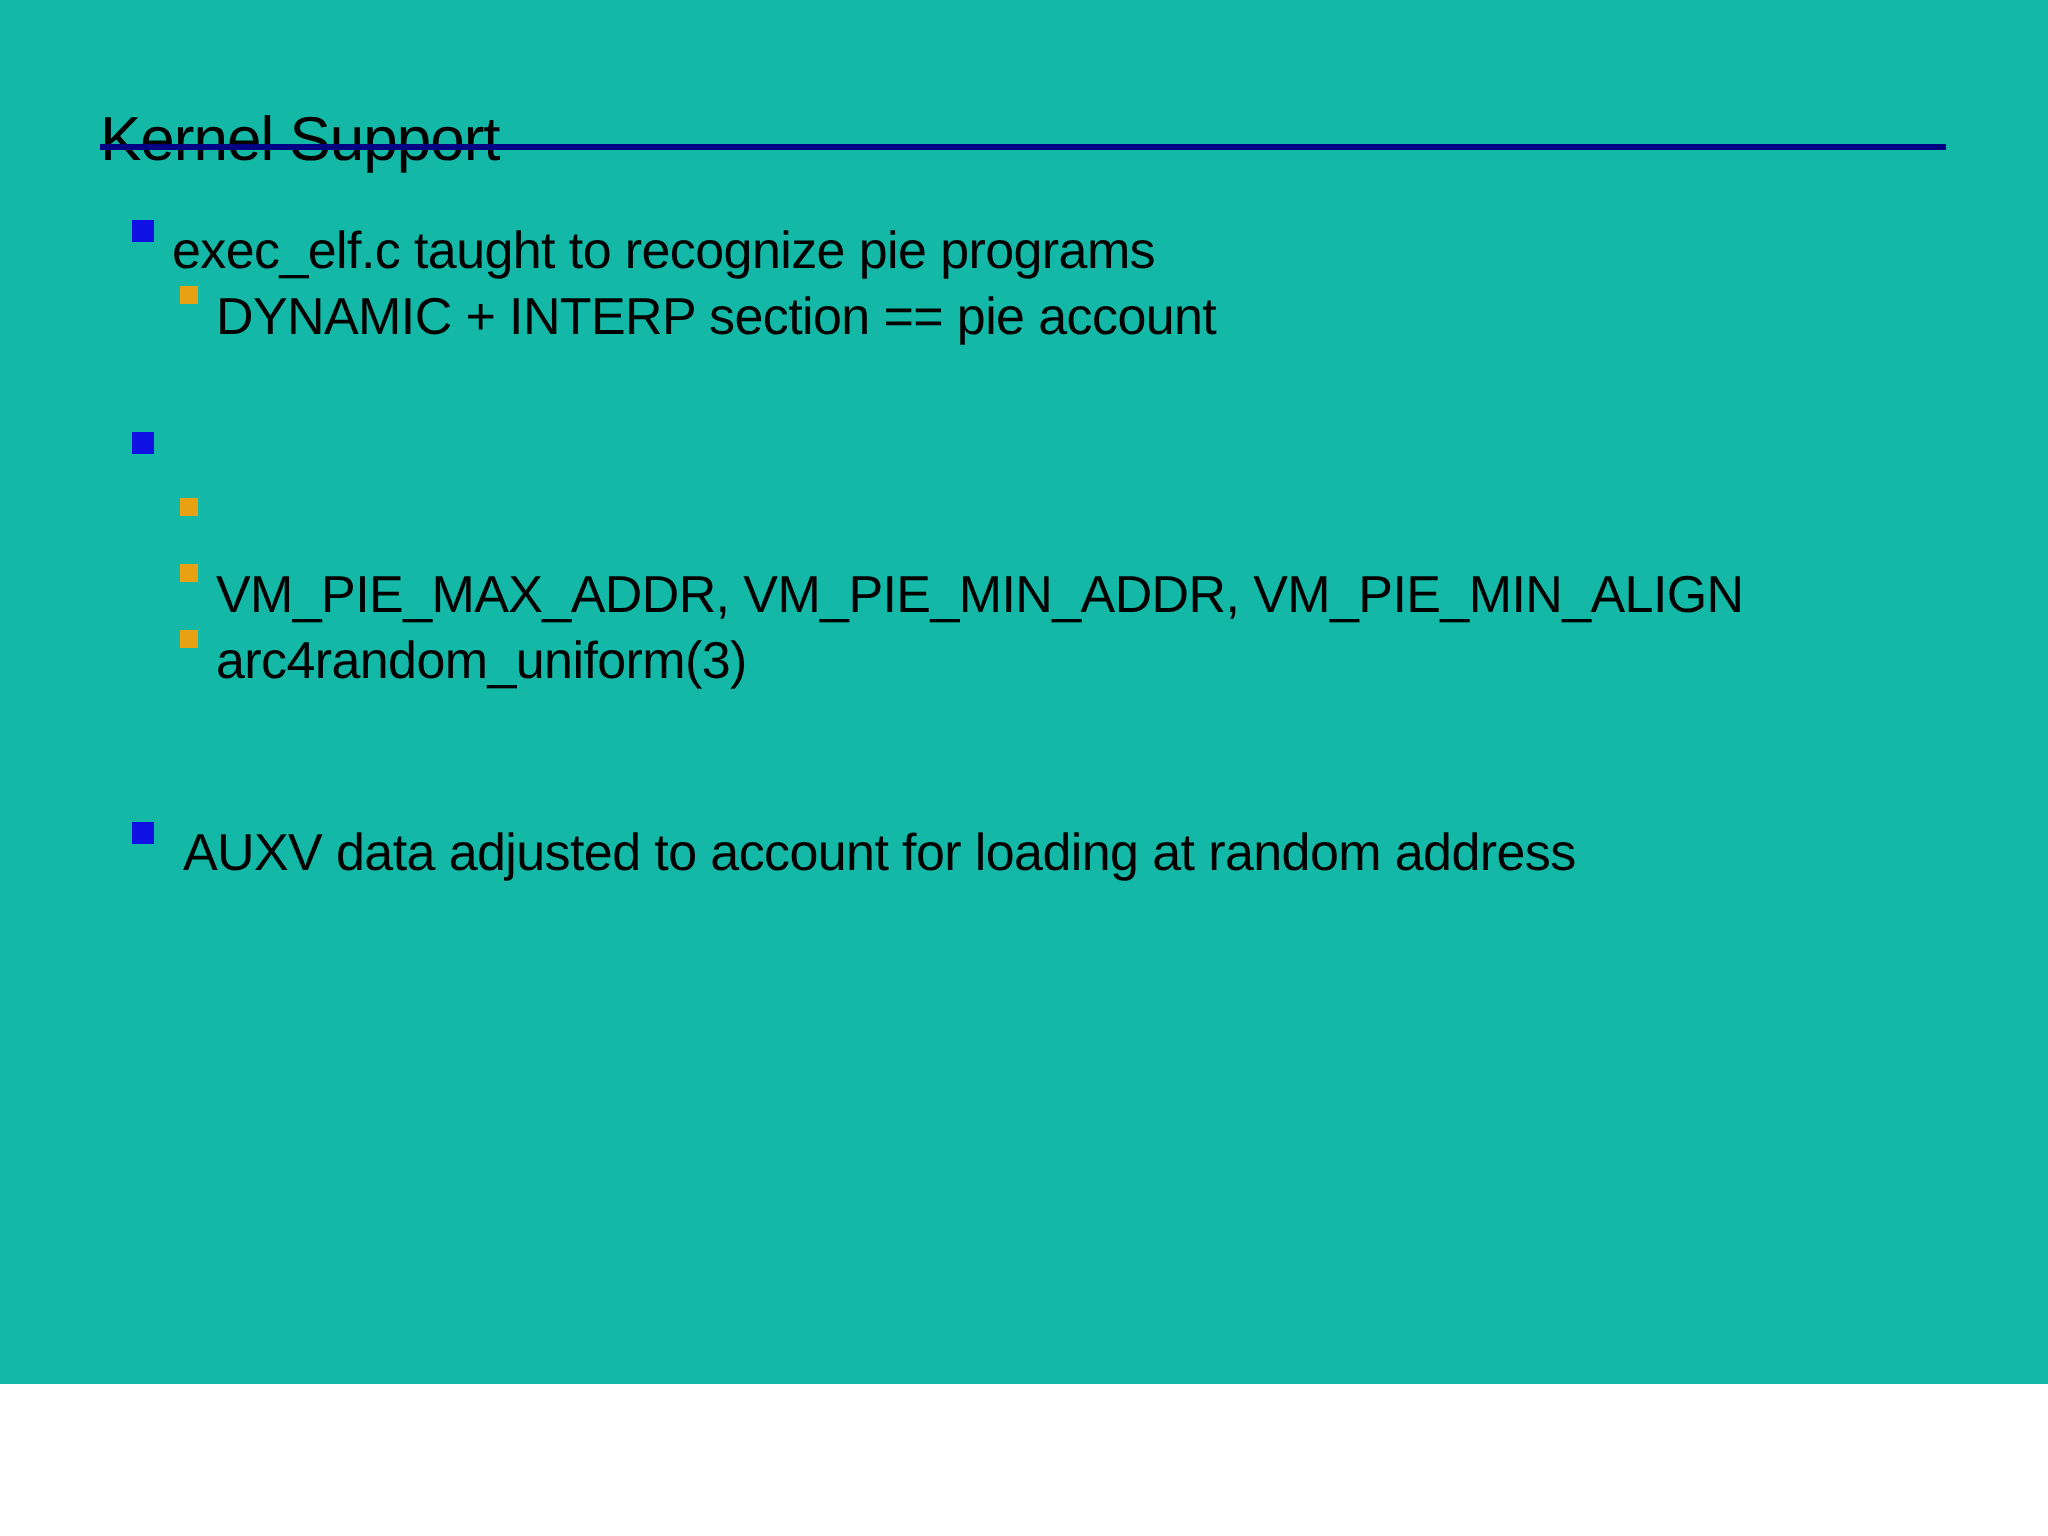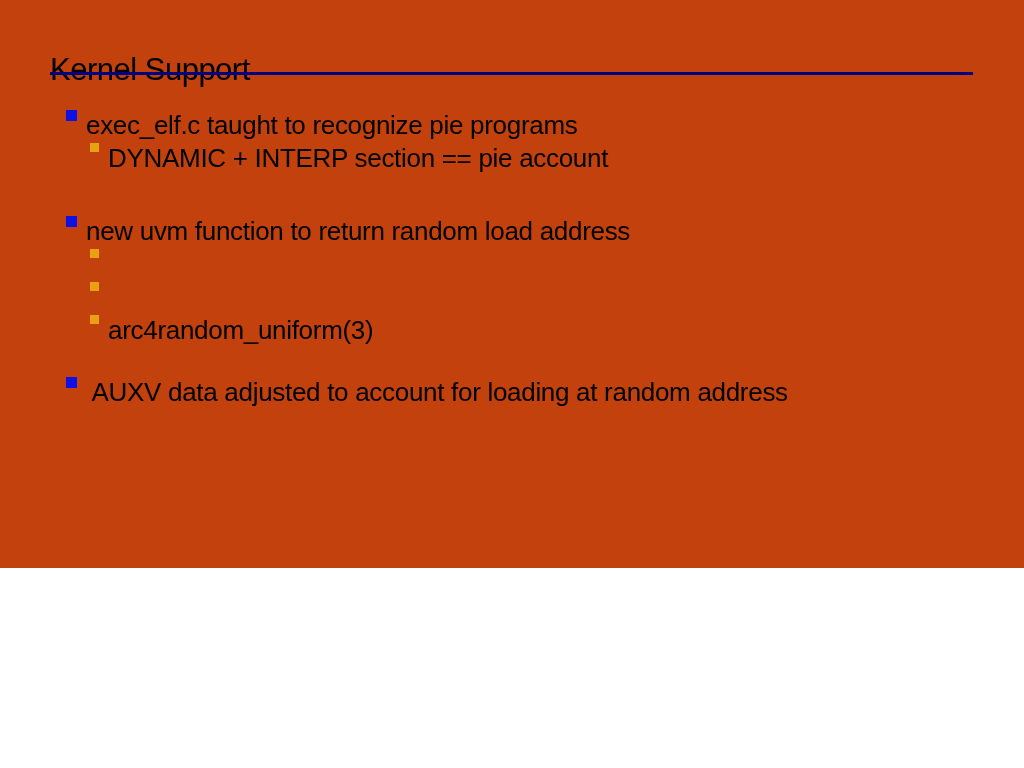--- a/index.html
+++ b/index.html
@@ -1,20 +1,20 @@
 <!DOCTYPE html>
 <html><head>
 <meta charset="utf-8">
 <style>
   html, body { margin: 0; padding: 0; }
   .slide {
     position: relative;
     width: 1024px;
-    height: 568px;
-    background: #c2410c;
+    height: 692px;
+    background: #14b8a6;
     font-family: "Liberation Sans", sans-serif;
     color: #000000;
     overflow: hidden;
   }
   .title {
     position: absolute;
     left: 50px;
     top: 31px;
     font-size: 31px;
     line-height: 36px;
@@ -41,21 +41,21 @@
     height: 33px;
     font-size: 26px;
     letter-spacing: -0.3px;
   }
   .row.l2 { padding-left: 24px; }
   .bullet { flex: 0 0 auto; display: inline-block; }
   .b1 { width: 11px; height: 11px; margin-right: 9px; background: #0f10e3; }
   .b2 { width: 9px;  height: 9px;  margin-right: 9px; background: #e7a113; }
   .txt { white-space: pre; }
   .gap-a { margin-top: 40px; }
-  .gap-b { margin-top: 29px; }
+  .gap-b { margin-top: 63px; }
   .gap-c { margin-top: 43px; }
   .footer-bar {
     position: absolute;
     left: 85px;
     top: 757px;
     width: 856px;
     height: 9px;
     background: #2121b0;
   }
 </style>
@@ -74,29 +74,29 @@
       <span class="txt">exec_elf.c taught to recognize pie programs</span>
     </div>
 
     <div class="row l2">
       <span class="bullet b2"></span>
       <span class="txt">DYNAMIC + INTERP section == pie account</span>
     </div>
 
     <div class="row l1 gap-a">
       <span class="bullet b1"></span>
-      <span class="txt">new uvm function to return random load address</span>
     </div>
 
     <div class="row l2">
       <span class="bullet b2"></span>
     </div>
 
     <div class="row l2">
       <span class="bullet b2"></span>
+      <span class="txt">VM_PIE_MAX_ADDR, VM_PIE_MIN_ADDR, VM_PIE_MIN_ALIGN</span>
     </div>
 
     <div class="row l2">
       <span class="bullet b2"></span>
       <span class="txt">arc4random_uniform(3)</span>
     </div>
 
     <div class="row l1 gap-b">
       <span class="bullet b1"></span>
       <span class="txt"> AUXV data adjusted to account for loading at random address</span>

